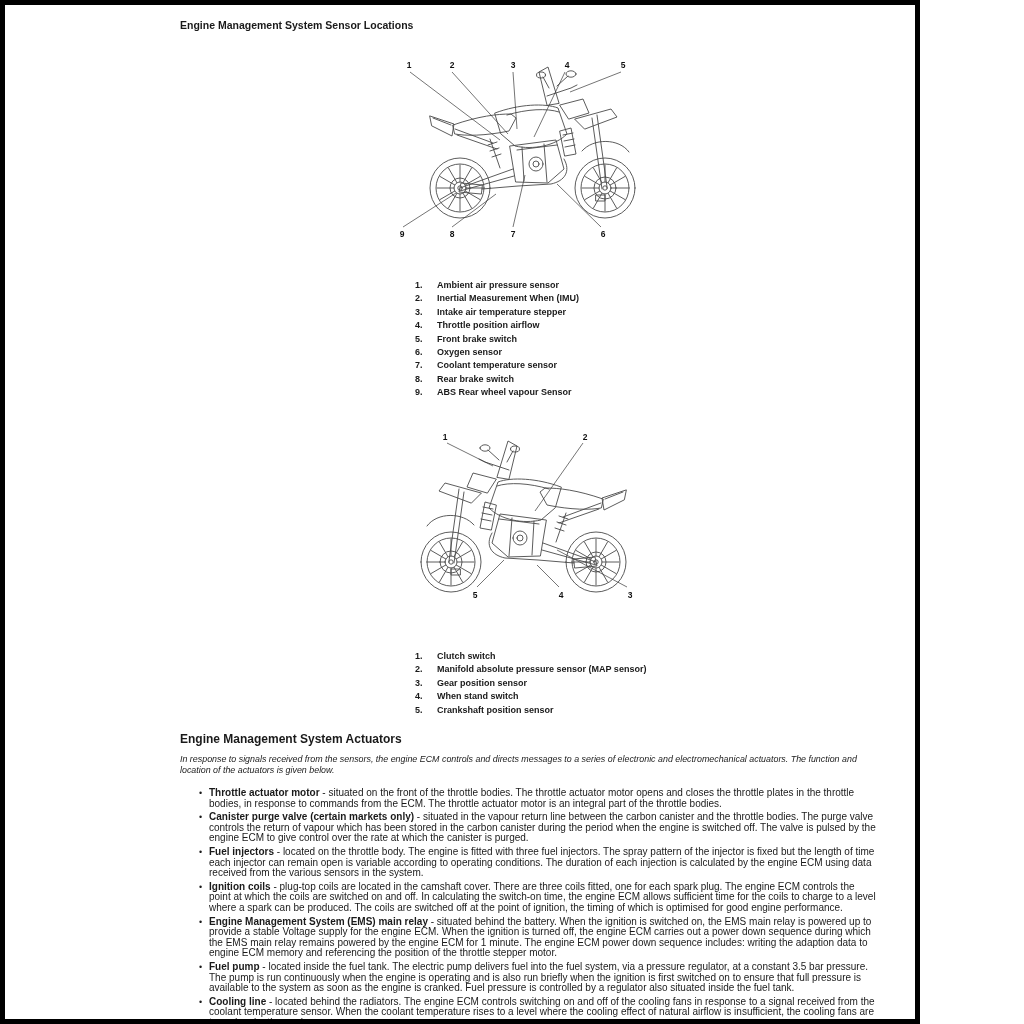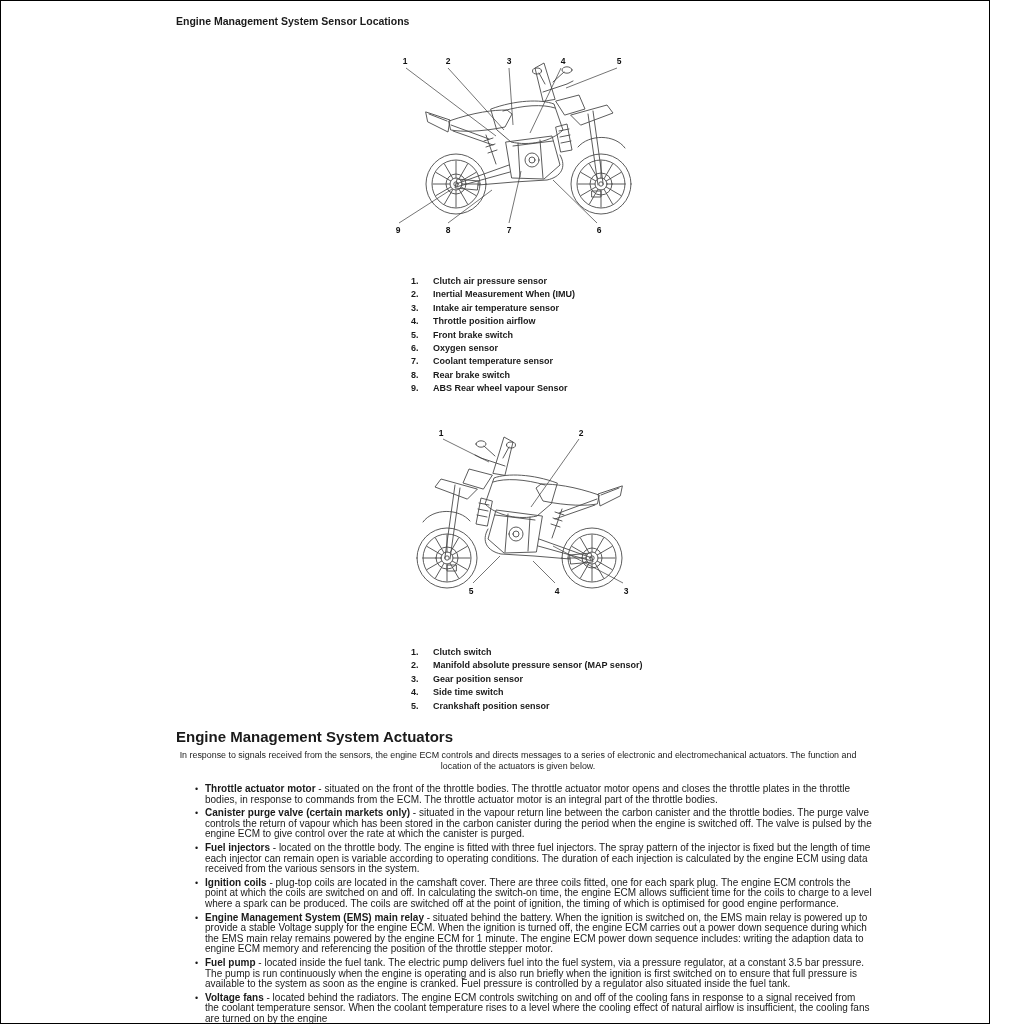--- a/index.html
+++ b/index.html
@@ -1,24 +1,24 @@
 <!DOCTYPE html>
 <html><head>
 <meta charset="utf-8">
 <style>
   html,body{margin:0;padding:0;background:#fff;}
   .page{
-    position:relative;width:990px;height:1024px;background:#ffffff;
+    position:relative;width:920px;height:1024px;background:#ffffff;
     overflow:hidden;font-family:"Liberation Sans",sans-serif;color:#1a1a1a;
-    box-sizing:border-box;border:1px solid #000000;
+    box-sizing:border-box;border:5px solid #000000;
   }
   .abs{position:absolute;}
   .doc-title{font-size:10.5px;font-weight:bold;white-space:nowrap;}
-  .section-heading{font-size:15px;font-weight:bold;white-space:nowrap;}
-  .intro{font-size:8.9px;line-height:10.6px;text-align:center;}
+  .section-heading{font-size:12px;font-weight:bold;white-space:nowrap;}
+  .intro{font-size:8.9px;line-height:10.6px;text-align:left;font-style:italic;}
   .legend{font-size:9px;font-weight:bold;}
   .legend-item{display:flex;line-height:13.4px;}
   .legend-item .ln{width:14px;flex:0 0 14px;}
   .legend-item .ll{padding-left:8px;white-space:nowrap;}
   ul.bullets{list-style:none;margin:10px;padding:0;font-size:10px;line-height:10.6px;}
   ul.bullets li{position:relative;padding-left:10px;margin-bottom:3px;}
   ul.bullets li::before{content:"\2022";position:absolute;left:0;top:0;font-size:9px;}
   svg.diagram{position:absolute;overflow:visible;}
   .bike-art{fill:none;stroke:#4a4a4a;stroke-width:0.9;stroke-linecap:round;stroke-linejoin:round;}
   .leaders line{stroke:#3a3a3a;stroke-width:0.7;}
@@ -133,31 +133,31 @@
       <text x="55" y="182">8</text>
       <text x="116" y="182">7</text>
       <text x="206" y="182">6</text>
     </g>
   </svg>
 
   <div class="abs legend" style="left:410px;top:274px">
 
       <div class="legend-item">
         <span class="ln">1.</span>
-        <span class="ll">Clutch air pressure sensor</span>
+        <span class="ll">Ambient air pressure sensor</span>
       </div>
 
       <div class="legend-item">
         <span class="ln">2.</span>
         <span class="ll">Inertial Measurement When (IMU)</span>
       </div>
 
       <div class="legend-item">
         <span class="ln">3.</span>
-        <span class="ll">Intake air temperature sensor</span>
+        <span class="ll">Intake air temperature stepper</span>
       </div>
 
       <div class="legend-item">
         <span class="ln">4.</span>
         <span class="ll">Throttle position airflow</span>
       </div>
 
       <div class="legend-item">
         <span class="ln">5.</span>
         <span class="ll">Front brake switch</span>
@@ -214,21 +214,21 @@
         <span class="ll">Manifold absolute pressure sensor (MAP sensor)</span>
       </div>
 
       <div class="legend-item">
         <span class="ln">3.</span>
         <span class="ll">Gear position sensor</span>
       </div>
 
       <div class="legend-item">
         <span class="ln">4.</span>
-        <span class="ll">Side time switch</span>
+        <span class="ll">When stand switch</span>
       </div>
 
       <div class="legend-item">
         <span class="ln">5.</span>
         <span class="ll">Crankshaft position sensor</span>
       </div>
     </div>
 
   <div class="abs section-heading" style="left:175px;top:727px">Engine Management System Actuators</div>
 
@@ -241,16 +241,16 @@
       <li><b>Canister purge valve (certain markets only)</b><span> - situated in the vapour return line between the carbon canister and the throttle bodies. The purge valve controls the return of vapour which has been stored in the carbon canister during the period when the engine is switched off. The valve is pulsed by the engine ECM to give control over the rate at which the canister is purged.</span></li>
 
       <li><b>Fuel injectors</b><span> - located on the throttle body. The engine is fitted with three fuel injectors. The spray pattern of the injector is fixed but the length of time each injector can remain open is variable according to operating conditions. The duration of each injection is calculated by the engine ECM using data received from the various sensors in the system.</span></li>
 
       <li><b>Ignition coils</b><span> - plug-top coils are located in the camshaft cover. There are three coils fitted, one for each spark plug. The engine ECM controls the point at which the coils are switched on and off. In calculating the switch-on time, the engine ECM allows sufficient time for the coils to charge to a level where a spark can be produced. The coils are switched off at the point of ignition, the timing of which is optimised for good engine performance.</span></li>
 
       <li><b>Engine Management System (EMS) main relay</b><span> - situated behind the battery. When the ignition is switched on, the EMS main relay is powered up to provide a stable Voltage supply for the engine ECM. When the ignition is turned off, the engine ECM carries out a power down sequence during which the EMS main relay remains powered by the engine ECM for 1 minute. The engine ECM power down sequence includes: writing the adaption data to engine ECM memory and referencing the position of the throttle stepper motor.</span></li>
 
       <li><b>Fuel pump</b><span> - located inside the fuel tank. The electric pump delivers fuel into the fuel system, via a pressure regulator, at a constant 3.5 bar pressure. The pump is run continuously when the engine is operating and is also run briefly when the ignition is first switched on to ensure that full pressure is available to the system as soon as the engine is cranked. Fuel pressure is controlled by a regulator also situated inside the fuel tank.</span></li>
 
-      <li><b>Voltage fans</b><span> - located behind the radiators. The engine ECM controls switching on and off of the cooling fans in response to a signal received from the coolant temperature sensor. When the coolant temperature rises to a level where the cooling effect of natural airflow is insufficient, the cooling fans are turned on by the engine</span></li>
+      <li><b>Cooling line</b><span> - located behind the radiators. The engine ECM controls switching on and off of the cooling fans in response to a signal received from the coolant temperature sensor. When the coolant temperature rises to a level where the cooling effect of natural airflow is insufficient, the cooling fans are turned on by the engine</span></li>
     </ul>
 
 </div>
 
 </body></html>

